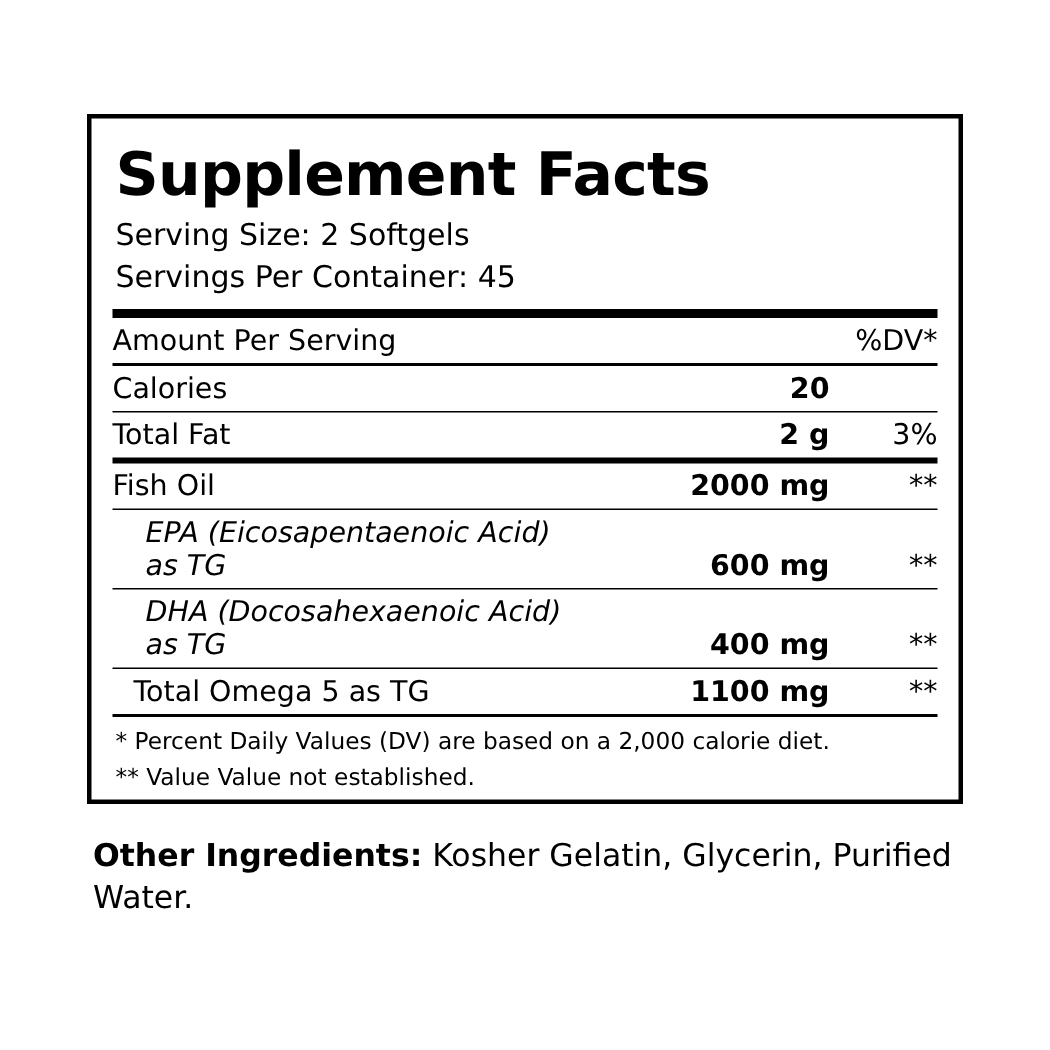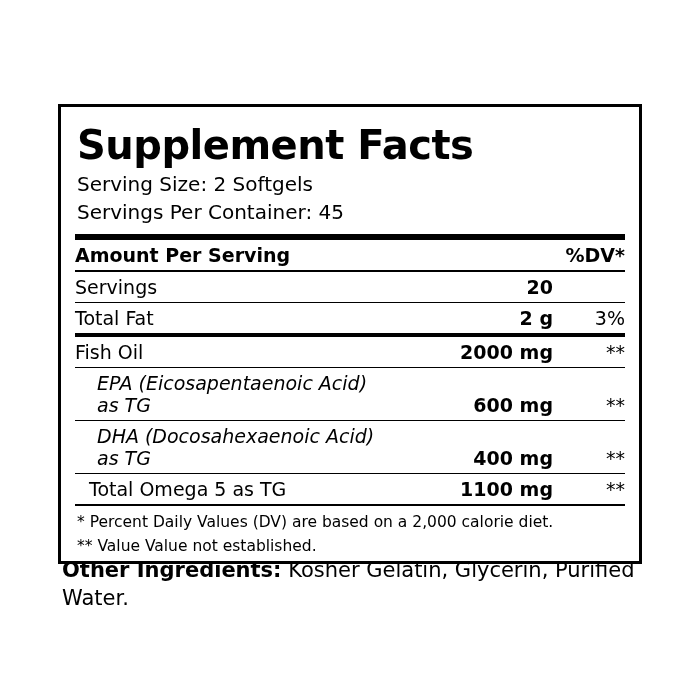--- a/index.html
+++ b/index.html
@@ -16,21 +16,21 @@
   }
   .page {
     position: relative;
     width: 700px;
     height: 700px;
     background: #ffffff;
   }
   .panel {
     position: absolute;
     left: 58px;
-    top: 104px;
+    top: 76px;
     width: 584px;
     height: 460px;
     border: 3px solid #000000;
     box-sizing: border-box;
     background: #ffffff;
     padding: 10px 14px 0 14px;
   }
   .title {
     font-family: "DejaVu Sans", sans-serif;
     font-size: 40px;
@@ -69,21 +69,21 @@
     padding: 4px 0 4px 0;
     vertical-align: bottom;
     font-size: 19px;
   }
   .col-name { text-align: left; }
   .col-amt  { text-align: right; padding-right: 10px !important; width: 170px; font-weight: bold; }
   .col-dv   { text-align: right; width: 62px; }
   .italic { font-style: italic; }
   .indent1 { padding-left: 22px !important; }
   .indent2 { padding-left: 14px !important; }
-  .row-head td { font-weight: 700; font-size: 19px; padding-bottom: 3px; padding-top: 3px;}
+  .row-head td { font-weight: 400; font-size: 19px; padding-bottom: 3px; padding-top: 3px;}
   .footnote {
     font-size: 15.5px;
     line-height: 1.55;
     margin-left: 2px;
     padding-top: 4px;
   }
   .other {
     position: absolute;
     left: 62px;
     top: 556px;
@@ -115,21 +115,21 @@
         <td class="col-dv">%DV*</td>
       </tr>
     </tbody>
       </table>
 
     <div class="rule-thin"></div>
 
     <table class="facts">
       <tbody>
           <tr>
-        <td class="col-name">Servings</td>
+        <td class="col-name">Calories</td>
         <td class="col-amt">20</td>
         <td class="col-dv"></td>
       </tr>
     </tbody>
       </table>
 
     <div class="rule-hair"></div>
 
     <table class="facts">
       <tbody>

